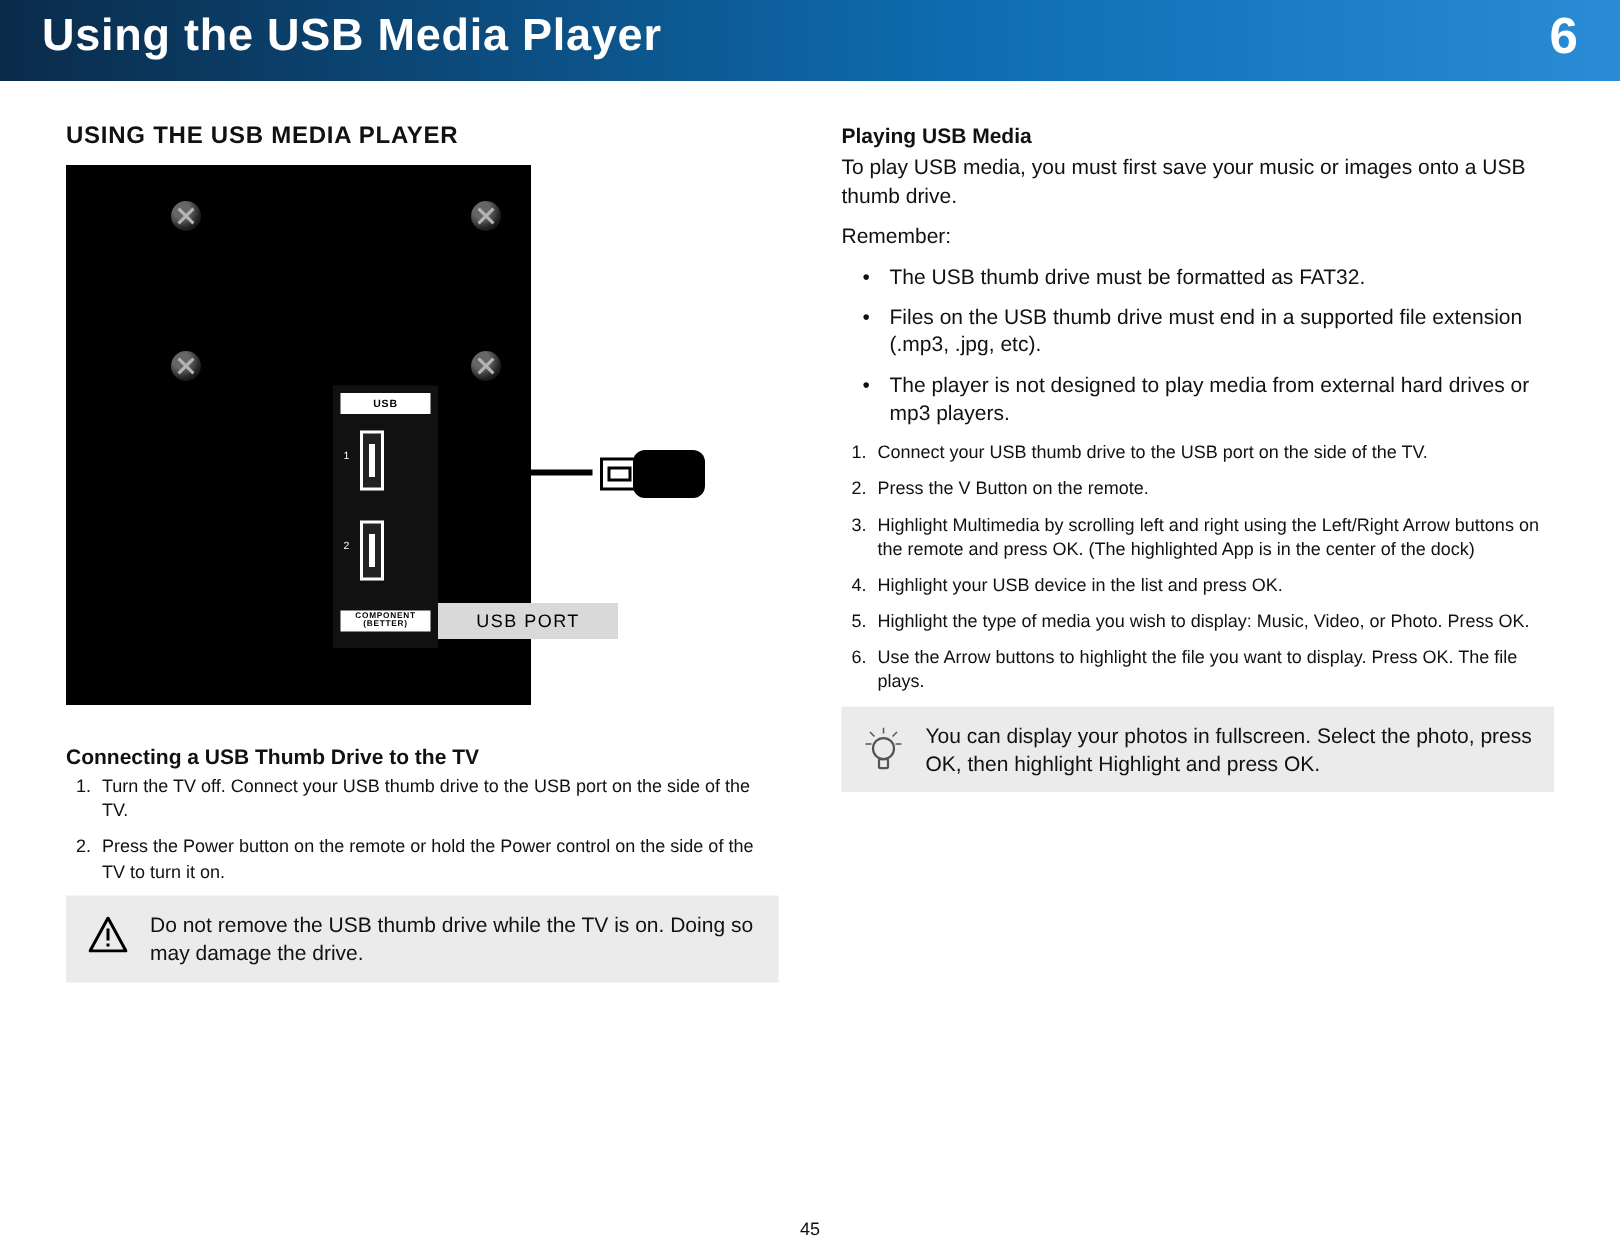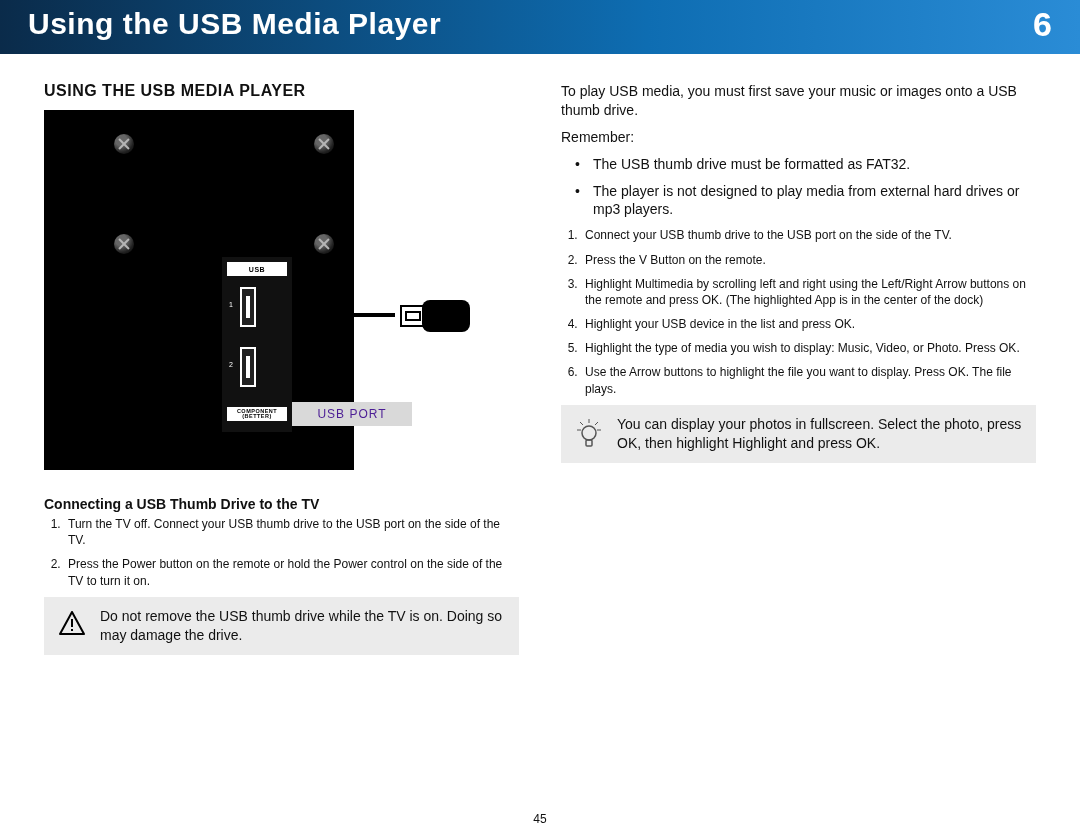--- a/index.html
+++ b/index.html
@@ -35,21 +35,21 @@
   .notch{ position:absolute; top:170px; left:0; width:60px; height:130px; background:#000; border-right:2px solid #000; }
   .tray{ position:absolute; top:145px; left:176px; width:70px; height:175px; background:#111; }
   .lbl{ position:absolute; width:60px; height:14px; background:#fff; color:#000; font-size:7px; font-weight:700; display:flex; align-items:center; justify-content:center; letter-spacing:0.5px; left:5px;}
   .lblUSB{top:5px;}
   .lblCOMP{top:150px; font-size:5.5px; line-height:1; flex-direction:column;}
   .port{ position:absolute; left:18px; width:16px; height:40px; border:2px solid #fff; background:#222; display:flex; align-items:center; justify-content:center;}
   .port .pin{ width:4px; height:22px; background:#fff; }
   .port1{top:30px;} .port2{top:90px;}
   .numlbl{ position:absolute; left:7px; font-size:7px; color:#fff;}
   .n1{top:44px;} .n2{top:104px;}
-  .usblabel{ position:absolute; top:292px; left:248px; width:120px; height:24px; background:#d9d9d9; color:#4c1d95; font-size:12px; display:flex; align-items:center; justify-content:center; letter-spacing:1px;}
+  .usblabel{ position:absolute; top:292px; left:248px; width:120px; height:24px; background:#d9d9d9; color:#000000; font-size:12px; display:flex; align-items:center; justify-content:center; letter-spacing:1px;}
 
   .drive{ position:absolute; top:190px; left:356px; width:70px; height:32px; }
   .drivebody{ position:absolute; left:22px; top:0; width:48px; height:32px; border-radius:8px; background:#000; }
   .drivecap{ position:absolute; left:0; top:5px; width:26px; height:22px; background:#fff; border:2px solid #000; display:flex; align-items:center; justify-content:center;}
   .drivecap .hole{ width:16px; height:10px; border:2px solid #000; }
   .arrow{ position:absolute; top:185px; left:265px; width:90px; height:40px; display:flex; align-items:center; }
   .arrowshaft{ width:60px; height:4px; background:#000; }
   .arrowhead{ width:0; height:0; border-top:16px solid transparent; border-bottom:16px solid transparent; border-right:26px solid #000; }
 
   svg { display:block; }
@@ -116,24 +116,26 @@
             <path d="M13 1 L25 23 L1 23 Z" fill="none" stroke="#000" stroke-width="2" stroke-linejoin="round"></path>
             <rect x="12" y="8" width="2" height="8" fill="#000"></rect>
             <rect x="12" y="18" width="2" height="2" fill="#000"></rect>
           </svg>
       </div>
       <div class="txt">Do not remove the USB thumb drive while the TV is on. Doing so may damage the drive.</div>
     </div>
   </div>
 
   <div class="col">
+    <h3 style="margin-top:0">Playing USB Media</h3>
     <p>To play USB media, you must first save your music or images onto a USB thumb drive.</p>
     <p>Remember:</p>
     <ul class="bul">
       <li>The USB thumb drive must be formatted as FAT32.</li>
+      <li>Files on the USB thumb drive must end in a supported file extension (.mp3, .jpg, etc).</li>
       <li>The player is not designed to play media from external hard drives or mp3 players.</li>
     </ul>
     <ol>
       <li>Connect your USB thumb drive to the USB port on the side of the TV.</li>
       <li><span>Press the </span><b>V Button</b><span> on the remote.</span></li>
       <li><span>Highlight </span><b>Multimedia</b><span> by scrolling left and right using the </span><b>Left/Right</b><span> Arrow buttons on the remote and press </span><b>OK</b><span>. (The highlighted App is in the center of the dock)</span></li>
       <li><span>Highlight your USB device in the list and press </span><b>OK</b><span>.</span></li>
       <li><span>Highlight the type of media you wish to display: </span><b>Music</b><span>, </span><b>Video</b><span>, or </span><b>Photo</b><span>. Press </span><b>OK</b><span>.</span></li>
       <li><span>Use the </span><b>Arrow</b><span> buttons to highlight the file you want to display. Press </span><b>OK</b><span>. The file plays.</span></li>
     </ol>

